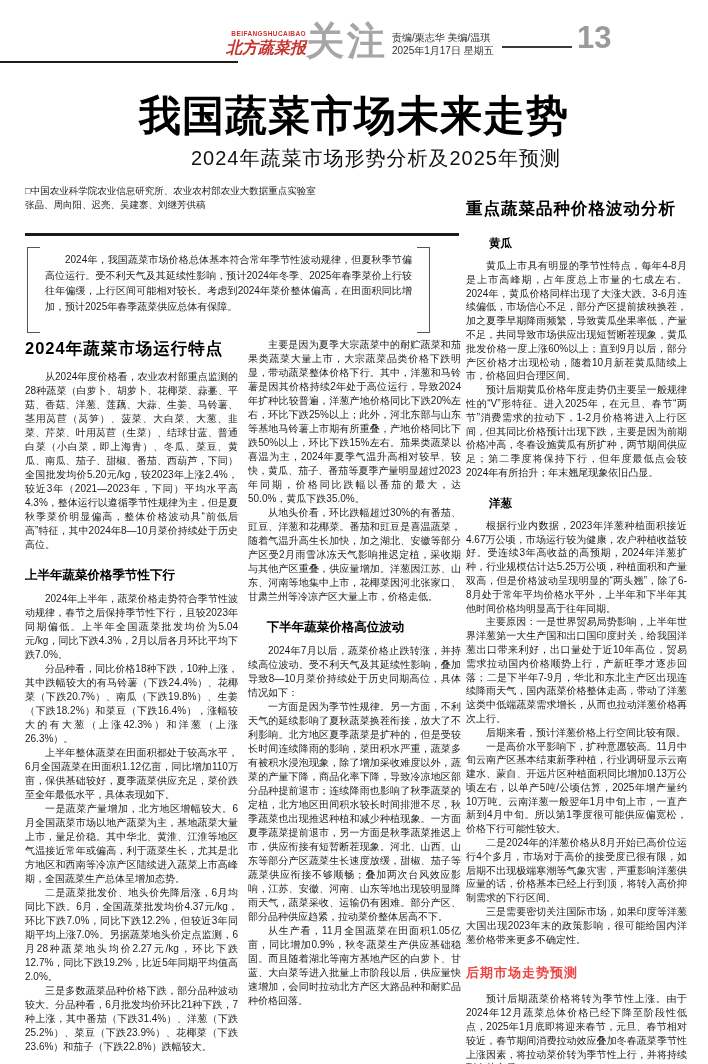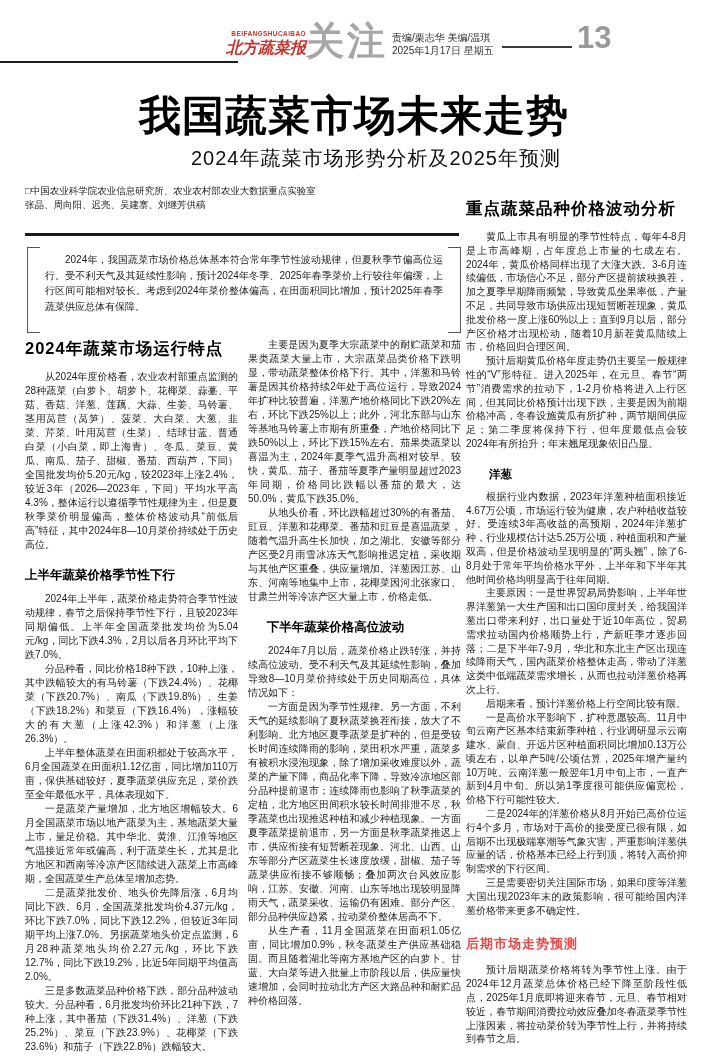--- a/index.html
+++ b/index.html
@@ -16,21 +16,21 @@
   .editors{position:absolute;left:392px;top:31px;font-size:10px;line-height:13px;color:#333;white-space:nowrap;}
   .head-rule-r{position:absolute;left:502px;top:46px;width:70px;height:2px;background:#3a3a3a;}
   .pagenum{position:absolute;left:577px;top:22px;font-size:31px;font-weight:bold;color:#9a9a9a;line-height:1;}
   
   .title-wrap{position:absolute;left:0;top:92px;width:708px;text-align:center;}
   .title-main{font-size:42px;font-weight:900;letter-spacing:1px;color:#000;margin:0;line-height:1.15;}
   .title-sub{font-size:20px;color:#111;margin-top:5px;letter-spacing:1px;padding-left:44px;}
   
   .byline{position:absolute;left:25px;top:184px;width:440px;font-size:9.5px;line-height:14px;color:#222;}
   .byline-rule{position:absolute;left:25px;top:233px;width:434px;height:3px;background:#1b1b1b;}
-  .abstract{position:absolute;left:27px;top:247px;width:434px;height:86px;}
+  .abstract{position:absolute;left:27px;top:247px;width:403px;height:86px;}
   .br-l,.br-r{position:absolute;top:0;bottom:0;width:12px;}
   .br-l{left:0;border-left:1.5px solid #555;border-top:1.5px solid #555;border-bottom:1.5px solid #555;}
   .br-r{right:0;border-right:1.5px solid #555;border-top:1.5px solid #555;border-bottom:1.5px solid #555;}
   .abstract-text{position:absolute;left:18px;right:18px;top:5px;font-size:10px;line-height:15.5px;
                  text-align:justify;text-indent:2em;color:#1c1c1c;}
   
   .col2{position:absolute;left:25px;top:338px;width:436px;height:726px;
         column-count:2;column-gap:10px;column-fill:auto;overflow:hidden;}
   .rcol{position:absolute;left:466px;top:198px;width:221px;height:866px;overflow:hidden;}
   p.body{font-size:10px;line-height:14px;text-align:justify;text-indent:2em;margin:0;}
@@ -71,39 +71,40 @@
   <div class="byline-rule"></div>
 
   <div class="abstract">
     <div class="br-l"></div>
     <div class="br-r"></div>
     <div class="abstract-text">2024年，我国蔬菜市场价格总体基本符合常年季节性波动规律，但夏秋季节偏高位运行。受不利天气及其延续性影响，预计2024年冬季、2025年春季菜价上行较往年偏缓，上行区间可能相对较长。考虑到2024年菜价整体偏高，在田面积同比增加，预计2025年春季蔬菜供应总体有保障。</div>
   </div>
 
   <div class="col2">
     <h2 class="sec">2024年蔬菜市场运行特点</h2>
-    <p class="body">从2024年度价格看，农业农村部重点监测的28种蔬菜（白萝卜、胡萝卜、花椰菜、蒜薹、平菇、香菇、洋葱、莲藕、大蒜、生姜、马铃薯、茎用莴苣（莴笋）、菠菜、大白菜、大葱、韭菜、芹菜、叶用莴苣（生菜）、结球甘蓝、普通白菜（小白菜，即上海青）、冬瓜、菜豆、黄瓜、南瓜、茄子、甜椒、番茄、西葫芦，下同）全国批发均价5.20元/kg，较2023年上涨2.4%，较近3年（2026—2023年，下同）平均水平高4.3%，整体运行以遵循季节性规律为主，但是夏秋季菜价明显偏高，整体价格波动具“前低后高”特征，其中2024年8—10月菜价持续处于历史高位。</p>
+    <p class="body">从2024年度价格看，农业农村部重点监测的28种蔬菜（白萝卜、胡萝卜、花椰菜、蒜薹、平菇、香菇、洋葱、莲藕、大蒜、生姜、马铃薯、茎用莴苣（莴笋）、菠菜、大白菜、大葱、韭菜、芹菜、叶用莴苣（生菜）、结球甘蓝、普通白菜（小白菜，即上海青）、冬瓜、菜豆、黄瓜、南瓜、茄子、甜椒、番茄、西葫芦，下同）全国批发均价5.20元/kg，较2023年上涨2.4%，较近3年（2021—2023年，下同）平均水平高4.3%，整体运行以遵循季节性规律为主，但是夏秋季菜价明显偏高，整体价格波动具“前低后高”特征，其中2024年8—10月菜价持续处于历史高位。</p>
     <h3 class="sub">上半年蔬菜价格季节性下行</h3>
     <p class="body">2024年上半年，蔬菜价格走势符合季节性波动规律，春节之后保持季节性下行，且较2023年同期偏低。上半年全国蔬菜批发均价为5.04元/kg，同比下跌4.3%，2月以后各月环比平均下跌7.0%。</p>
     <p class="body">分品种看，同比价格18种下跌，10种上涨，其中跌幅较大的有马铃薯（下跌24.4%）、花椰菜（下跌20.7%）、南瓜（下跌19.8%）、生姜（下跌18.2%）和菜豆（下跌16.4%），涨幅较大的有大葱（上涨42.3%）和洋葱（上涨26.3%）。</p>
     <p class="body">上半年整体蔬菜在田面积都处于较高水平，6月全国蔬菜在田面积1.12亿亩，同比增加110万亩，保供基础较好，夏季蔬菜供应充足，菜价跌至全年最低水平，具体表现如下。</p>
     <p class="body">一是蔬菜产量增加，北方地区增幅较大。6月全国蔬菜市场以地产蔬菜为主，基地蔬菜大量上市，量足价稳。其中华北、黄淮、江淮等地区气温接近常年或偏高，利于蔬菜生长，尤其是北方地区和西南等冷凉产区陆续进入蔬菜上市高峰期，全国蔬菜生产总体呈增加态势。</p>
     <p class="body">二是蔬菜批发价、地头价先降后涨，6月均同比下跌。6月，全国蔬菜批发均价4.37元/kg，环比下跌7.0%，同比下跌12.2%，但较近3年同期平均上涨7.0%。另据蔬菜地头价定点监测，6月28种蔬菜地头均价2.27元/kg，环比下跌12.7%，同比下跌19.2%，比近5年同期平均值高2.0%。</p>
     <p class="body">三是多数蔬菜品种价格下跌，部分品种波动较大。分品种看，6月批发均价环比21种下跌，7种上涨，其中番茄（下跌31.4%）、洋葱（下跌25.2%）、菜豆（下跌23.9%）、花椰菜（下跌23.6%）和茄子（下跌22.8%）跌幅较大。</p>
     <p class="body">主要是因为夏季大宗蔬菜中的耐贮蔬菜和茄果类蔬菜大量上市，大宗蔬菜品类价格下跌明显，带动蔬菜整体价格下行。其中，洋葱和马铃薯是因其价格持续2年处于高位运行，导致2024年扩种比较普遍，洋葱产地价格同比下跌20%左右，环比下跌25%以上；此外，河北东部与山东等基地马铃薯上市期有所重叠，产地价格同比下跌50%以上，环比下跌15%左右。茄果类蔬菜以喜温为主，2024年夏季气温升高相对较早、较快，黄瓜、茄子、番茄等夏季产量明显超过2023年同期，价格同比跌幅以番茄的最大，达50.0%，黄瓜下跌35.0%。</p>
     <p class="body">从地头价看，环比跌幅超过30%的有番茄、豇豆、洋葱和花椰菜。番茄和豇豆是喜温蔬菜，随着气温升高生长加快，加之湖北、安徽等部分产区受2月雨雪冰冻天气影响推迟定植，采收期与其他产区重叠，供应量增加。洋葱因江苏、山东、河南等地集中上市，花椰菜因河北张家口、甘肃兰州等冷凉产区大量上市，价格走低。</p>
     <h3 class="sub ind">下半年蔬菜价格高位波动</h3>
     <p class="body">2024年7月以后，蔬菜价格止跌转涨，并持续高位波动。受不利天气及其延续性影响，叠加导致8—10月菜价持续处于历史同期高位，具体情况如下：</p>
     <p class="body">一方面是因为季节性规律。另一方面，不利天气的延续影响了夏秋蔬菜换茬衔接，放大了不利影响。北方地区夏季蔬菜是扩种的，但是受较长时间连续降雨的影响，菜田积水严重，蔬菜多有被积水浸泡现象，除了增加采收难度以外，蔬菜的产量下降，商品化率下降，导致冷凉地区部分品种提前退市；连续降雨也影响了秋季蔬菜的定植，北方地区田间积水较长时间排泄不尽，秋季蔬菜也出现推迟种植和减少种植现象。一方面夏季蔬菜提前退市，另一方面是秋季蔬菜推迟上市，供应衔接有短暂断茬现象。河北、山西、山东等部分产区蔬菜生长速度放缓，甜椒、茄子等蔬菜供应衔接不够顺畅；叠加两次台风效应影响，江苏、安徽、河南、山东等地出现较明显降雨天气，蔬菜采收、运输仍有困难。部分产区、部分品种供应趋紧，拉动菜价整体居高不下。</p>
     <p class="body">从生产看，11月全国蔬菜在田面积1.05亿亩，同比增加0.9%，秋冬蔬菜生产供应基础稳固。而且随着湖北等南方基地产区的白萝卜、甘蓝、大白菜等进入批量上市阶段以后，供应量快速增加，会同时拉动北方产区大路品种和耐贮品种价格回落。</p>
 
   </div>
 
   <div class="rcol">
     <h2 class="sec">重点蔬菜品种价格波动分析</h2>
+    <h3 class="species">黄瓜</h3>
     <p class="body">黄瓜上市具有明显的季节性特点，每年4-8月是上市高峰期，占年度总上市量的七成左右。2024年，黄瓜价格同样出现了大涨大跌。3-6月连续偏低，市场信心不足，部分产区提前拔秧换茬，加之夏季早期降雨频繁，导致黄瓜坐果率低，产量不足，共同导致市场供应出现短暂断茬现象，黄瓜批发价格一度上涨60%以上；直到9月以后，部分产区价格才出现松动，随着10月新茬黄瓜陆续上市，价格回归合理区间。</p>
     <p class="body">预计后期黄瓜价格年度走势仍主要呈一般规律性的“V”形特征。进入2025年，在元旦、春节“两节”消费需求的拉动下，1-2月价格将进入上行区间，但其同比价格预计出现下跌，主要是因为前期价格冲高，冬春设施黄瓜有所扩种，两节期间供应足；第二季度将保持下行，但年度最低点会较2024年有所抬升；年末翘尾现象依旧凸显。</p>
     <h3 class="species">洋葱</h3>
     <p class="body">根据行业内数据，2023年洋葱种植面积接近4.67万公顷，市场运行较为健康，农户种植收益较好。受连续3年高收益的高预期，2024年洋葱扩种，行业规模估计达5.25万公顷，种植面积和产量双高，但是价格波动呈现明显的“两头翘”，除了6-8月处于常年平均价格水平外，上半年和下半年其他时间价格均明显高于往年同期。</p>
     <p class="body">主要原因：一是世界贸易局势影响，上半年世界洋葱第一大生产国和出口国印度封关，给我国洋葱出口带来利好，出口量处于近10年高位，贸易需求拉动国内价格顺势上行，产新旺季才逐步回落；二是下半年7-9月，华北和东北主产区出现连续降雨天气，国内蔬菜价格整体走高，带动了洋葱这类中低端蔬菜需求增长，从而也拉动洋葱价格再次上行。</p>
     <p class="body">后期来看，预计洋葱价格上行空间比较有限。</p>
     <p class="body">一是高价水平影响下，扩种意愿较高。11月中旬云南产区基本结束新季种植，行业调研显示云南建水、蒙自、开远片区种植面积同比增加0.13万公顷左右，以单产5吨/公顷估算，2025年增产量约10万吨。云南洋葱一般翌年1月中旬上市，一直产新到4月中旬。所以第1季度很可能供应偏宽松，价格下行可能性较大。</p>
     <p class="body">二是2024年的洋葱价格从8月开始已高价位运行4个多月，市场对于高价的接受度已很有限，如后期不出现极端寒潮等气象灾害，严重影响洋葱供应量的话，价格基本已经上行到顶，将转入高价抑制需求的下行区间。</p>
     <p class="body">三是需要密切关注国际市场，如果印度等洋葱大国出现2023年末的政策影响，很可能给国内洋葱价格带来更多不确定性。</p>
     <h2 class="big">后期市场走势预测</h2>

